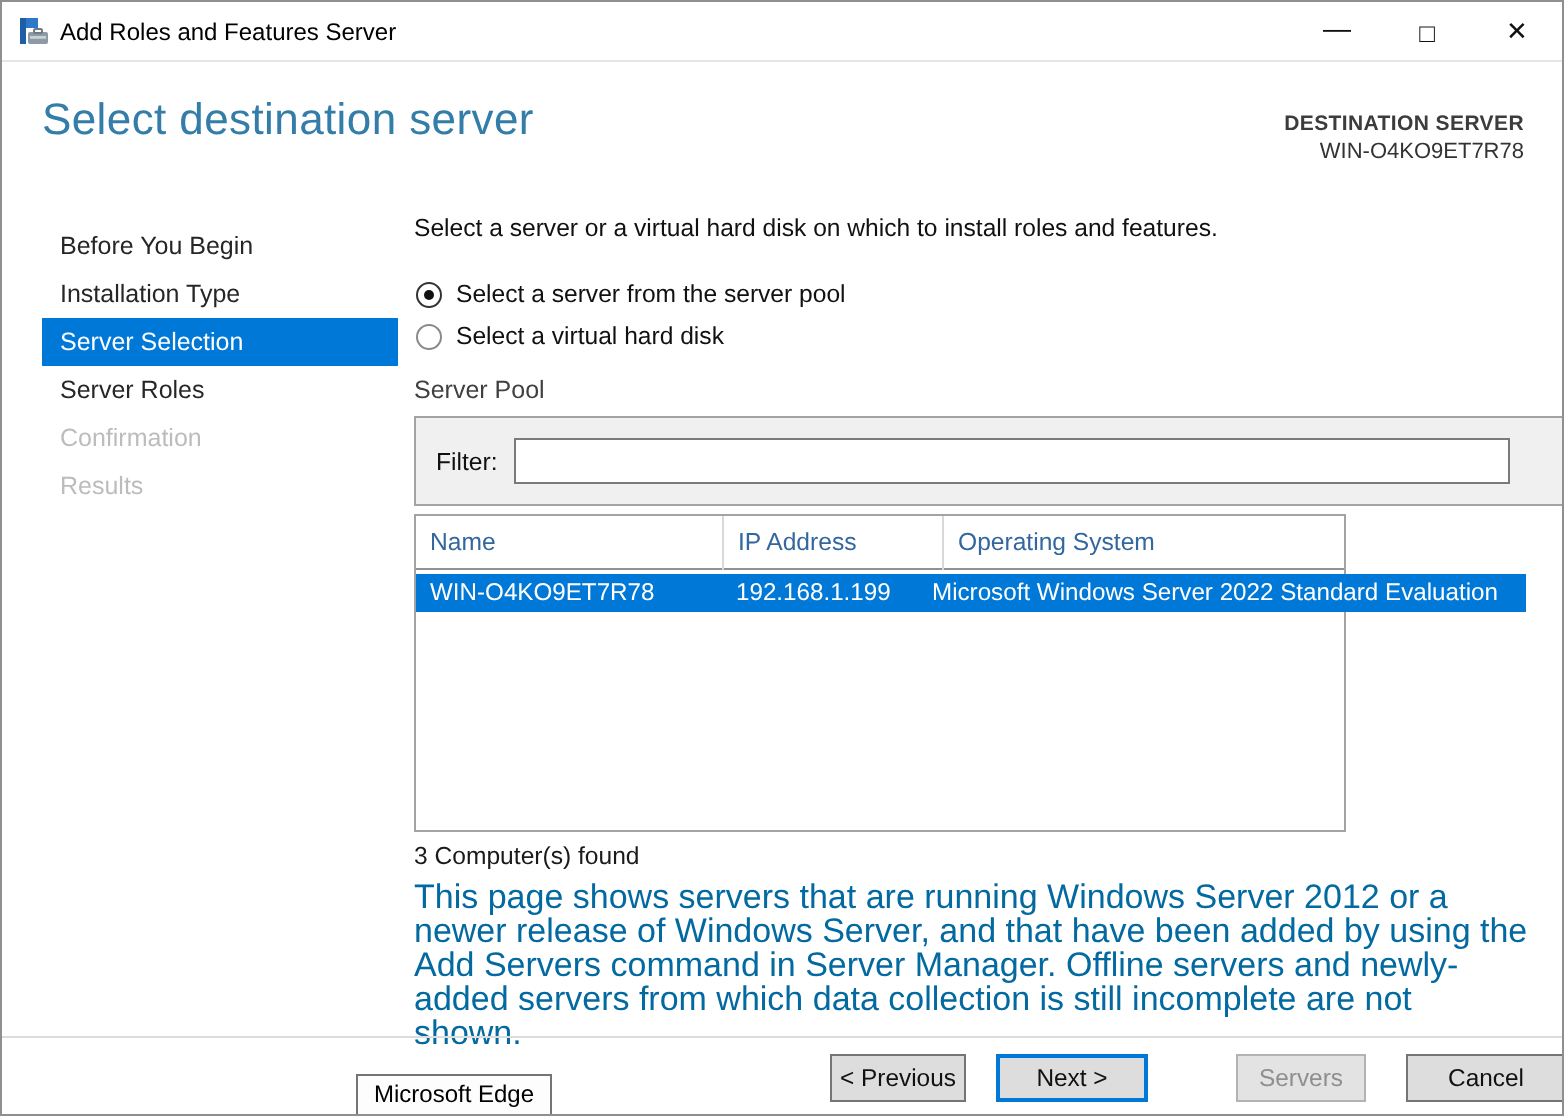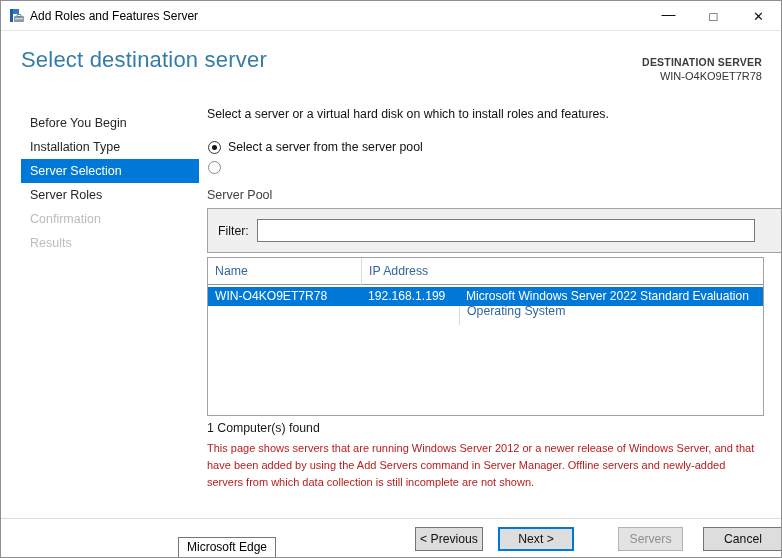--- a/index.html
+++ b/index.html
@@ -50,39 +50,39 @@
 
   .pool-title { position:absolute; top:187px; left:0; font-size:12.5px; color:#404040; }
 
   .filter-box { position:absolute; top:207px; left:0; width:613px; height:45px;
                 background:#f0f0f0; border:1px solid #a3a3a3; display:flex; align-items:center; }
   .filter-label { font-size:12.3px; color:#111; margin-left:10px; }
   .filter-input { margin-left:8px; width:498px; height:23px; border:1px solid #7a7a7a;
                   background:#fff; font-size:12px; padding:0 4px; outline:none;
                   font-family:"Liberation Sans",sans-serif; }
 
-  .server-table { position:absolute; top:256px; left:0; width:557px; height:159px;
+  .server-table { position:absolute; top:256px; left:0; width:466px; height:159px;
                   background:#fff; border:1px solid #a3a3a3; }
   .thead { position:relative; height:27px; border-bottom:1px solid #919191; }
   .th { position:absolute; top:0; height:27px; line-height:27px; font-size:12.3px;
         color:#33679e; padding-left:7px; }
   .th.c1 { left:0;     width:153px; }
   .th.c2 { left:153px; width:98px;  border-left:1px solid #d9d9d9; }
-  .th.c3 { left:251px; width:304px; border-left:1px solid #d9d9d9;margin-top:40px; }
+  .th.c3 { left:263px; width:304px; border-left:1px solid #d9d9d9; }
   .trow { position:absolute; top:29px; left:0; width:555px; height:19px;
           background:#0078d7; color:#fff; }
   .td { position:absolute; top:0; height:19px; line-height:19px; font-size:12.1px;
         padding-left:7px; white-space:nowrap; overflow:hidden; }
   .td.c1 { left:0;     width:153px; }
   .td.c2 { left:153px; width:98px; }
   .td.c3 { left:251px; width:304px; }
 
   .count-text { position:absolute; top:420px; left:0; font-size:12.3px; color:#1a1a1a; }
-  .page-desc  { position:absolute; top:439px; left:0; width:557px; font-size:11px;
-                color:#b91c1c; line-height:17px; }
+  .page-desc  { position:absolute; top:439px; left:0; width:557px; font-size:17px;
+                color:#0369a1; line-height:17px; }
 
   
   .footer-divider { position:absolute; left:0; right:0; top:517px; height:1px; background:#dcdcdc; }
   .btn { position:absolute; top:526px; height:24px; background:#dddddd; border:1px solid #757575;
          font-size:12.2px; color:#111; text-align:center; line-height:22px; cursor:default;
          font-family:"Liberation Sans",sans-serif; }
   .btn.previous { left:414px; width:68px; }
   .btn.next     { left:497px; width:76px; border:2px solid #0078d7; line-height:20px; }
   .btn.install  { left:617px; width:65px; background:#e3e3e3; border-color:#b3b3b3; color:#8f8f8f; }
   .btn.cancel   { left:702px; width:80px; }
@@ -136,20 +136,21 @@
 
   <div class="content">
     <div class="intro">Select a server or a virtual hard disk on which to install roles and features.</div>
 
     <div class="radio-row r1 checked">
       <span class="radio-circle"></span>
       <span>Select a server from the server pool</span>
     </div>
     <div class="radio-row r2">
       <span class="radio-circle"></span>
+      <span>Select a virtual hard disk</span>
     </div>
 
     <div class="pool-title">Server Pool</div>
 
     <div class="filter-box">
       <span class="filter-label">Filter:</span>
       <input class="filter-input" type="text" value="" style="">
     </div>
 
     <div class="server-table">
@@ -158,21 +159,21 @@
         <div class="th c2">IP Address</div>
         <div class="th c3">Operating System</div>
       </div>
       <div class="trow">
         <div class="td c1">WIN-O4KO9ET7R78</div>
         <div class="td c2">192.168.1.199</div>
         <div class="td c3">Microsoft Windows Server 2022 Standard Evaluation</div>
       </div>
     </div>
 
-    <div class="count-text">1 Computer(s) found</div>
+    <div class="count-text">3 Computer(s) found</div>
     <div class="page-desc">This page shows servers that are running Windows Server 2012 or a newer release of Windows Server, and that have been added by using the Add Servers command in Server Manager. Offline servers and newly-added servers from which data collection is still incomplete are not shown.</div>
   </div>
 
   <div class="footer-divider"></div>
   <button class="btn previous">&lt; Previous</button>
   <button class="btn next">Next &gt;</button>
   <button class="btn install" disabled="">Servers</button>
   <button class="btn cancel">Cancel</button>
 
   <div class="tooltip">Microsoft Edge</div>

